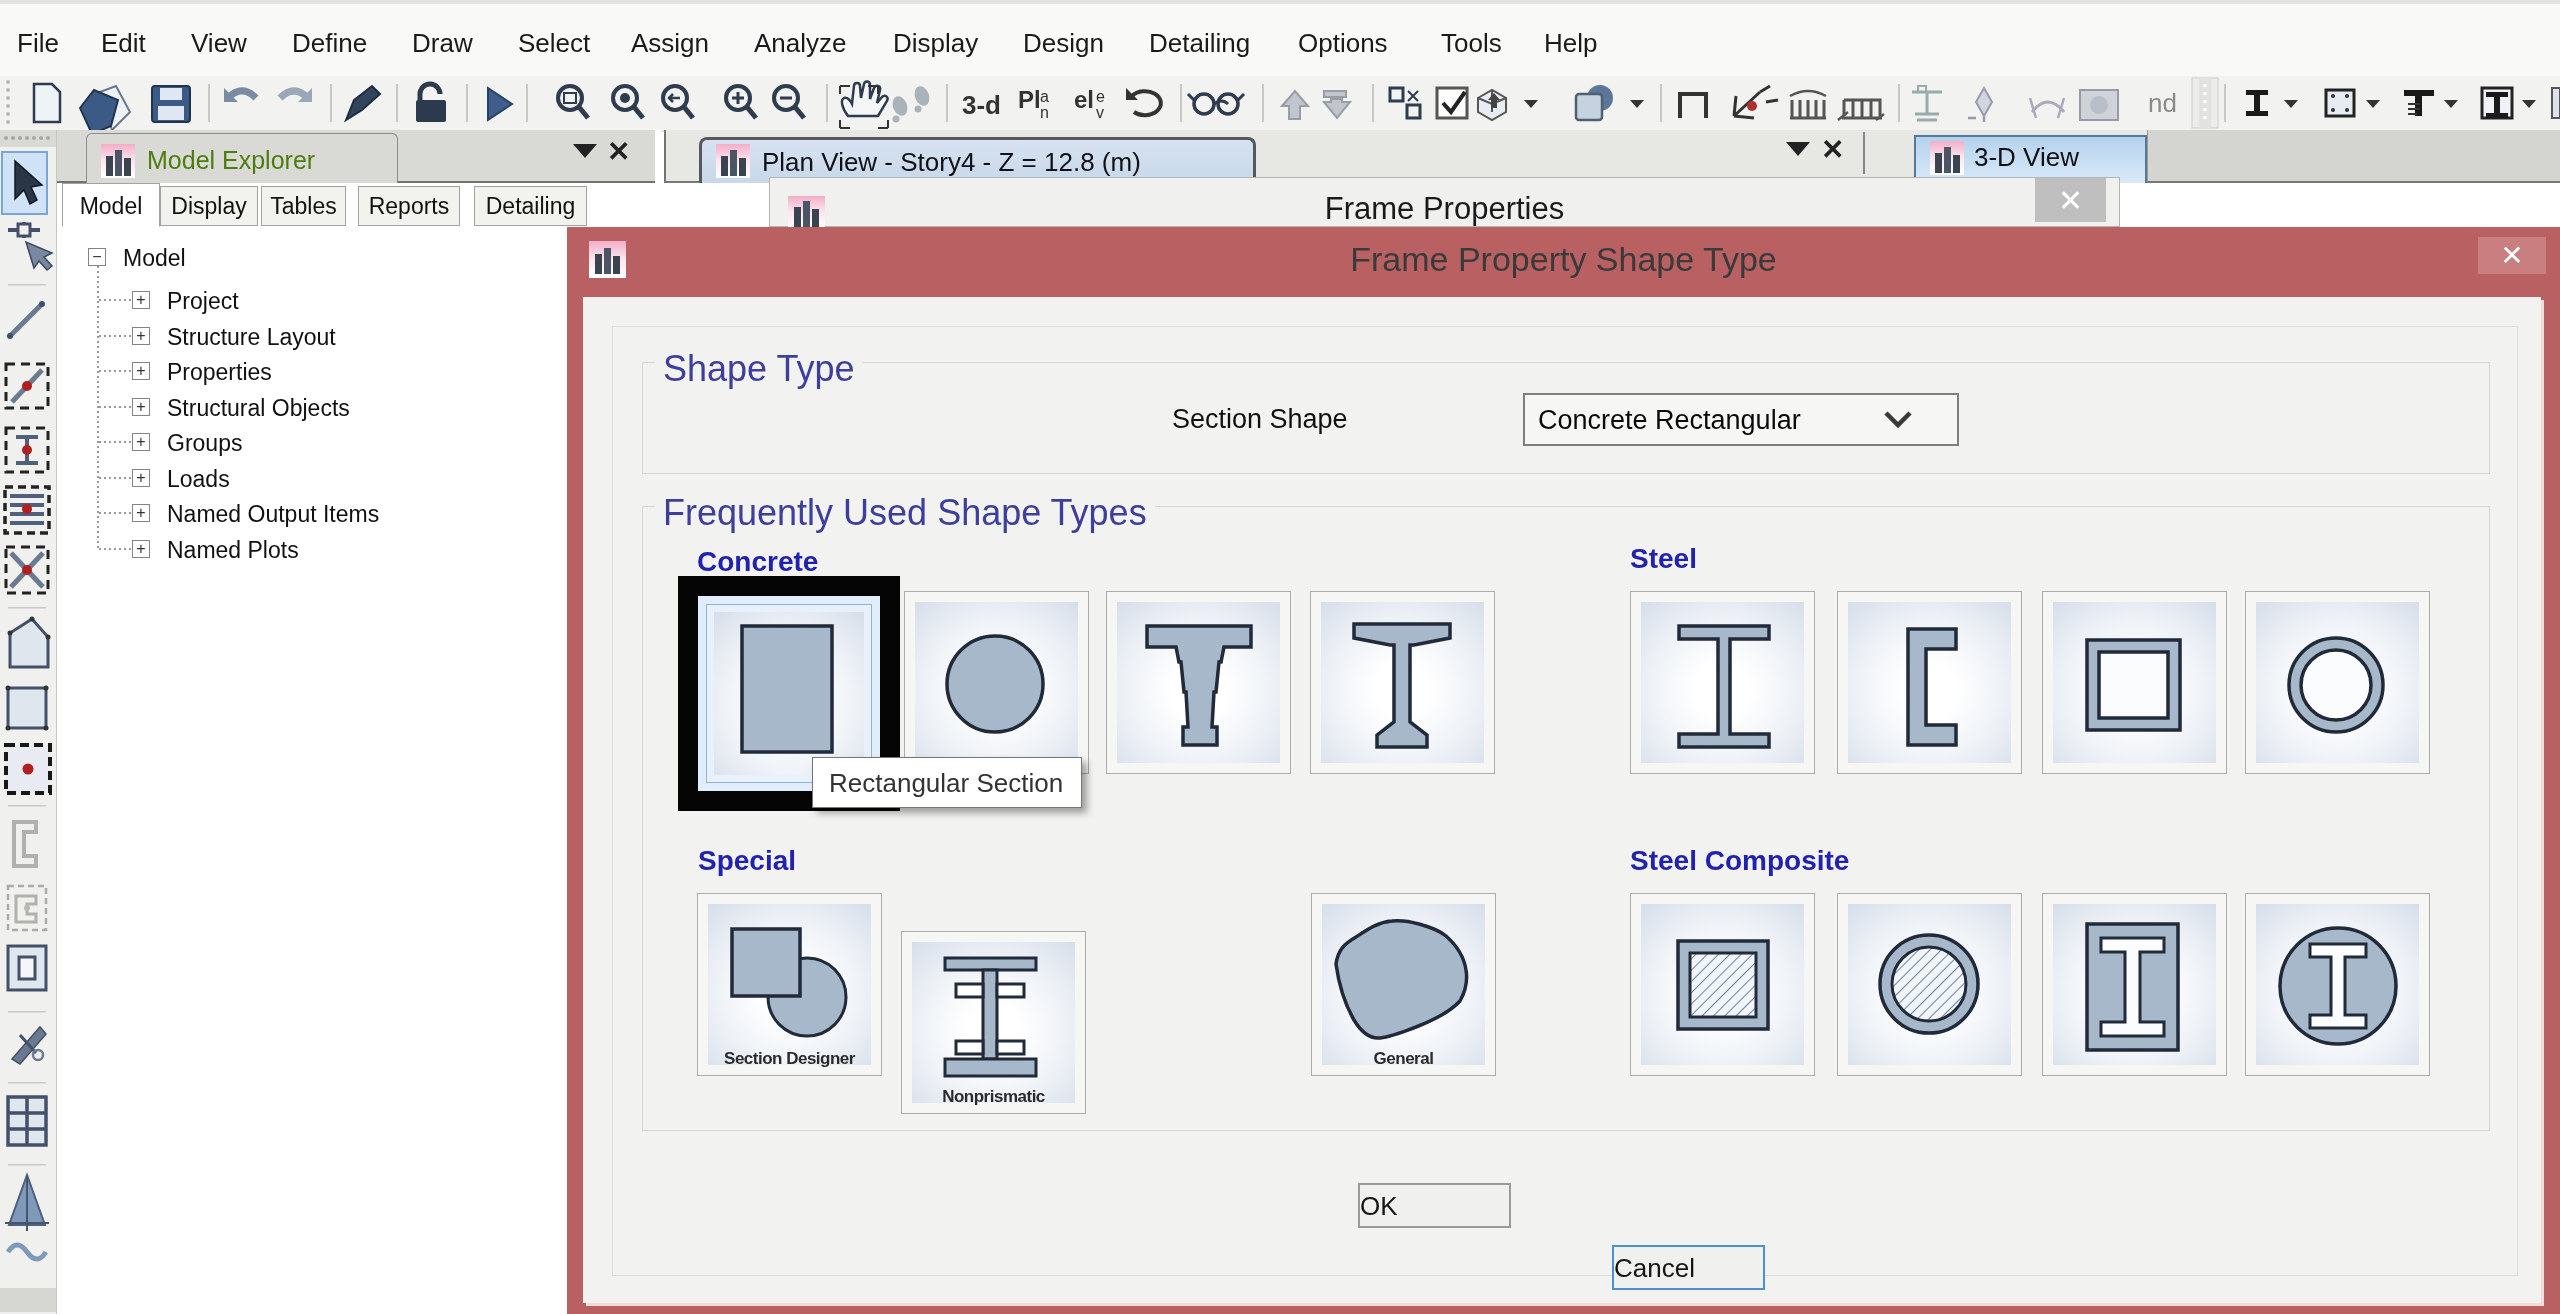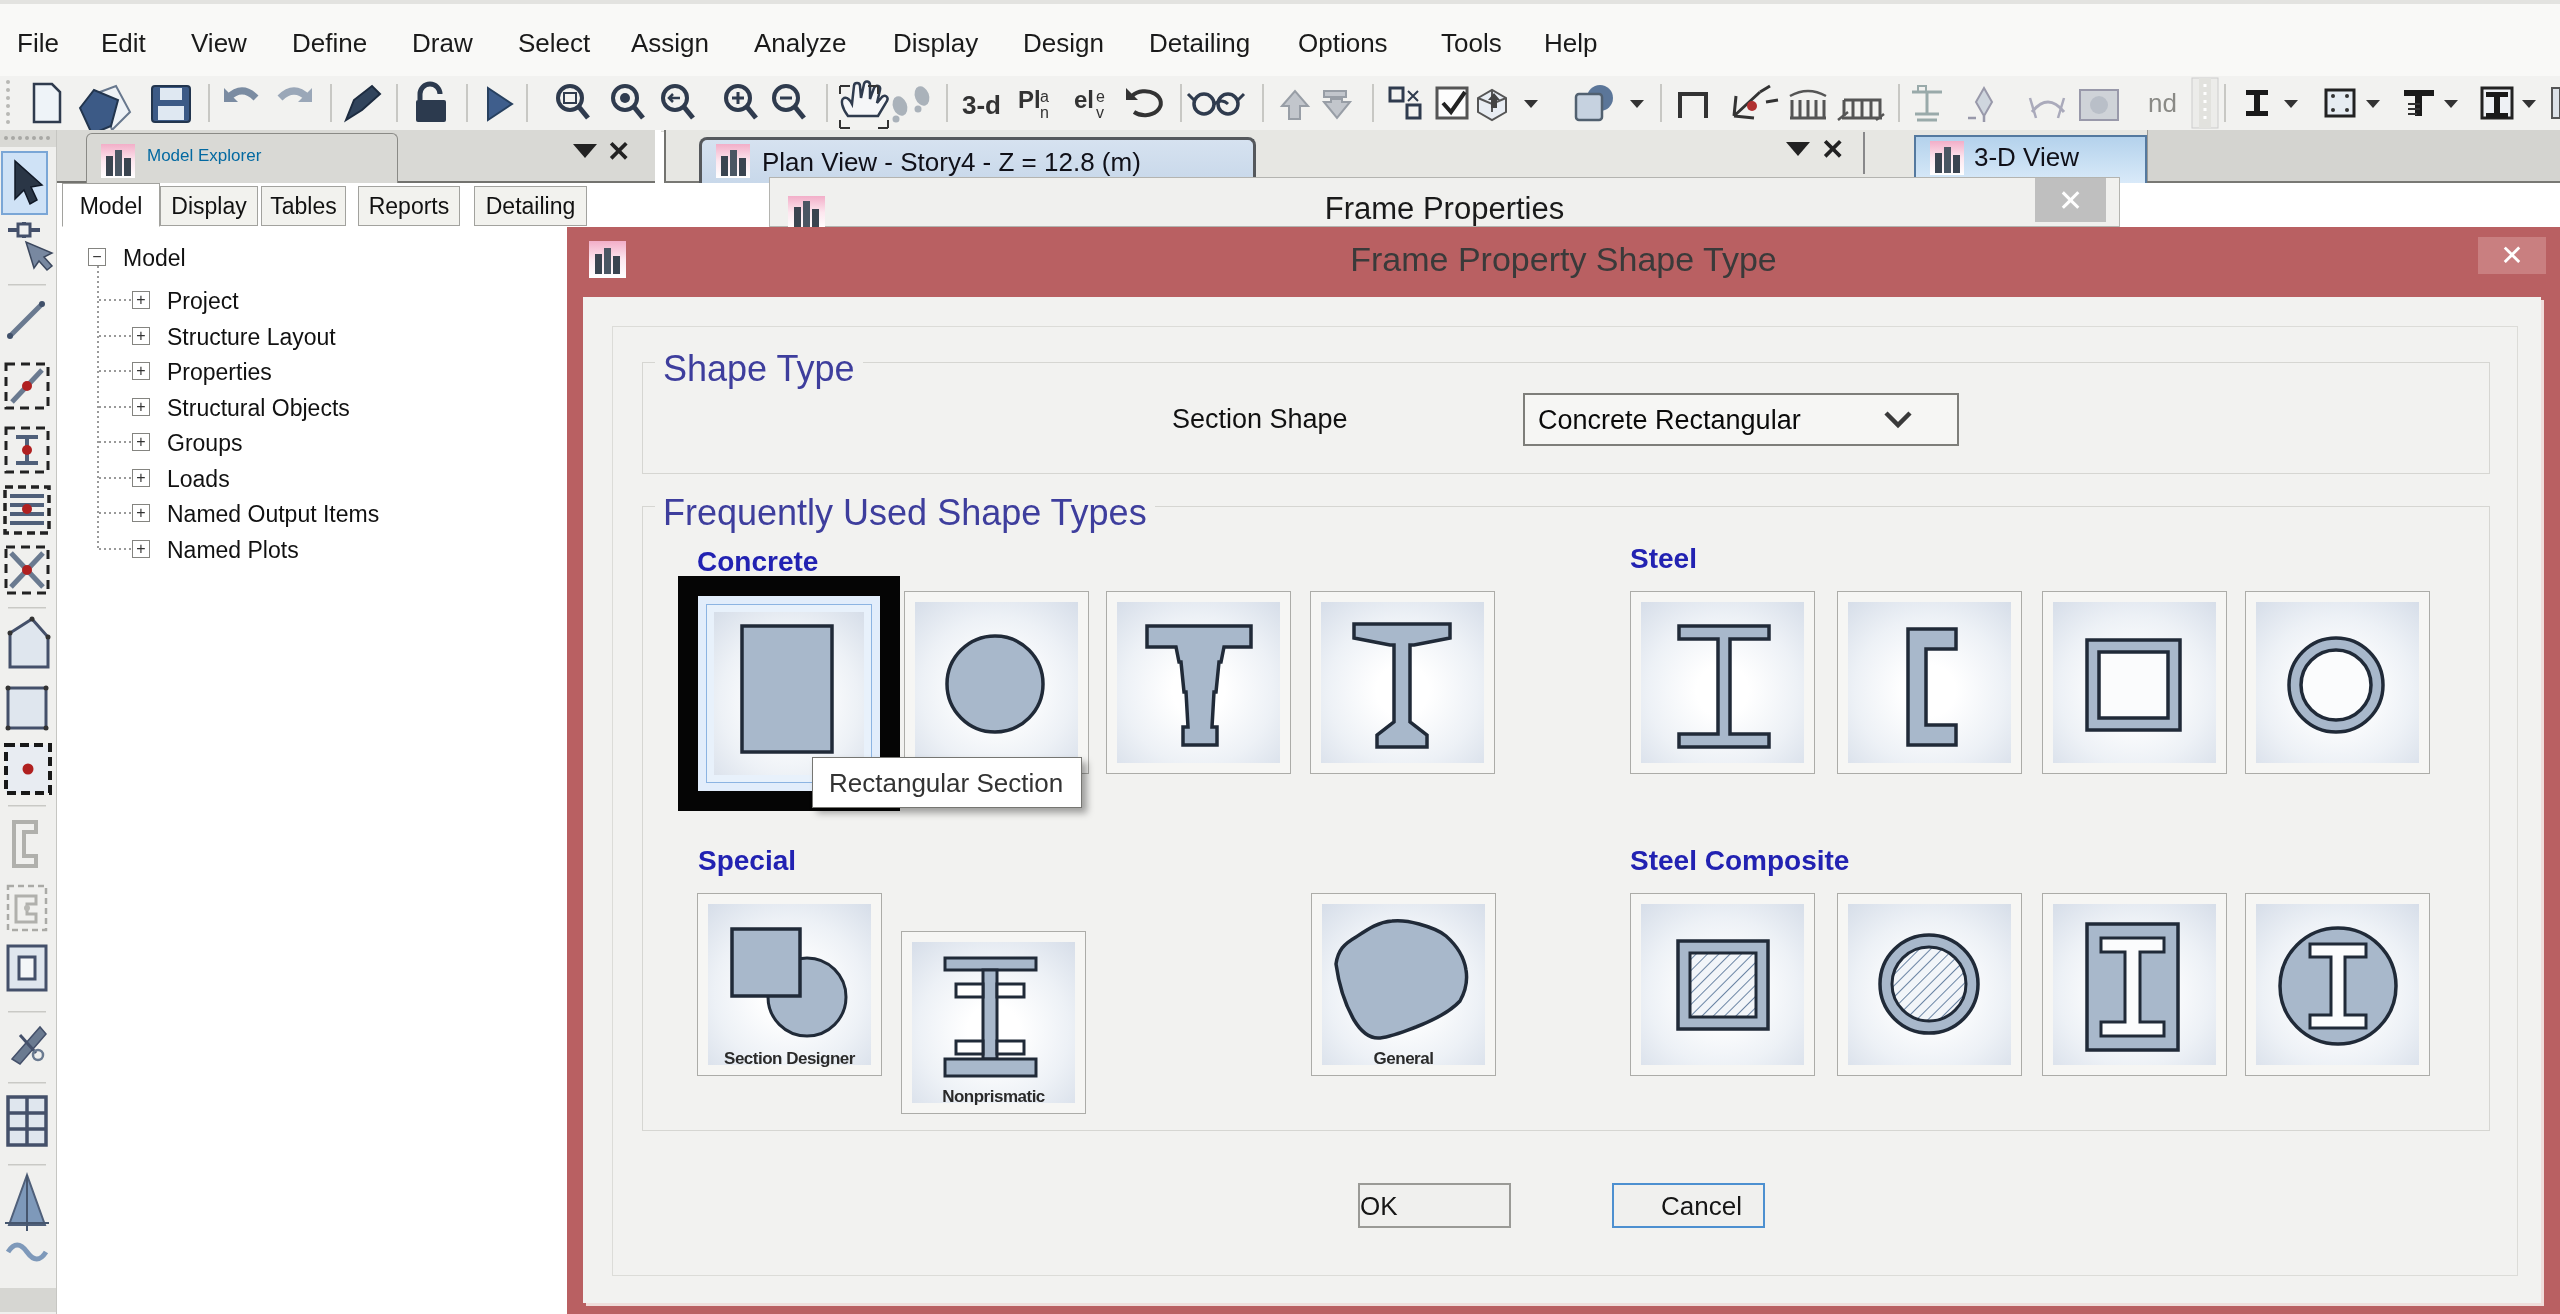--- a/index.html
+++ b/index.html
@@ -14,21 +14,21 @@
   
   #toolbar { position:absolute; left:0; top:76px; width:2560px; height:56px; background:#f2f2f0; border-bottom:1px solid #d8d8d4; }
 
   
   #lefttb { position:absolute; left:0; top:130px; width:57px; height:1184px; background:#f0f0ee; border-right:1px solid #c6c6c2; }
 
   
   #mexp { position:absolute; left:57px; top:130px; width:604px; height:1184px; background:#ffffff; }
   #mexphdr { position:absolute; left:0; top:0; width:598px; height:53px; background:#d9d9d5; border-bottom:2px solid #73736f; }
   #mexptab { position:absolute; left:29px; top:3px; width:312px; height:50px; background:#d9d9d5; border:1px solid #8a8a86; border-bottom:none; border-radius:6px 6px 0 0; }
-  #mexptab .txt { position:absolute; left:60px; top:12px; font-size:17px; color:#0369a1; }
+  #mexptab .txt { position:absolute; left:60px; top:12px; font-size:25px; color:#4d7c0f; }
   .mexbtn { position:absolute; color:#222; }
   
   .stab { position:absolute; top:56px; height:40px; background:#f2f2ee; border:1px solid #a2a29e; font-size:23px; color:#111; text-align:center; padding-top:6px; }
   .stab.active { background:#ffffff; border-bottom:1px solid #ffffff; top:53px; height:44px; padding-top:9px; }
   
   .titem { position:absolute; font-size:23px; color:#111; white-space:nowrap; }
   .tbox { position:absolute; width:18px; height:18px; background:#fff; border:1px solid #848480; font-size:16px; line-height:15px; text-align:center; color:#333; }
 
   
   #tabstrip { position:absolute; left:664px; top:130px; width:1896px; height:53px; background:#e7e7e3; border-bottom:2px solid #787874; border-left:2px solid #73736f; }
@@ -575,13 +575,13 @@
 </div>
 <svg class="abs" style="left:700px;top:591px;z-index:5" width="185" height="183" viewBox="0 0 185 183">
   <rect x="42" y="35" width="90" height="126" fill="#a8b8cb" stroke="#202a38" stroke-width="3.5"></rect>
 </svg>
 
 <div id="tooltip">
     <span class="txt">Rectangular Section</span>
   </div>
 
 <div class="btn" id="okbtn" style="left:1358px;top:1183px;">OK</div>
-<div class="btn" id="cancelbtn" style="left:1612px;top:1183px;padding-left:47px;">Cancel</div>
+<div class="btn" id="cancelbtn" style="left:1612px;top:1245px;">Cancel</div>
 
 </body></html>

